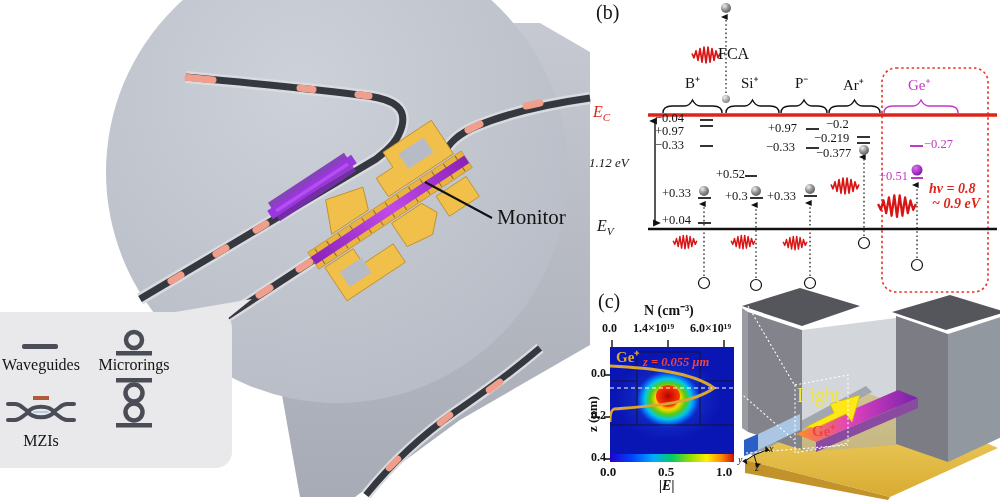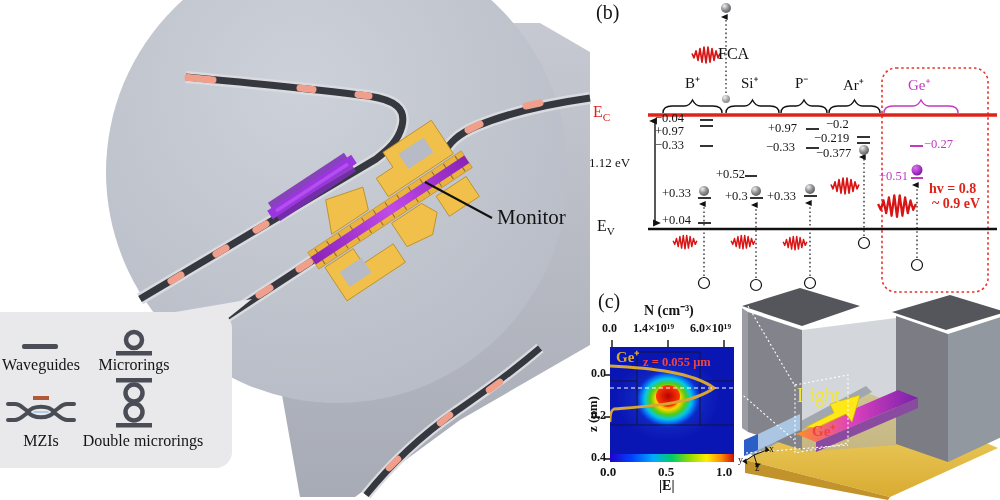--- a/index.html
+++ b/index.html
@@ -5,21 +5,21 @@
   html,body{margin:0;padding:0;background:#fff;}
   #stage{position:relative;width:1000px;height:500px;background:#fff;overflow:hidden;
          font-family:"Liberation Serif",serif;}
   #art{position:absolute;left:0;top:0;}
   .t{position:absolute;white-space:nowrap;color:#141414;line-height:1.05;
      font-family:"Liberation Serif",serif;}
   .ctr{transform:translateX(-50%);text-align:center;}
   .sz10{font-size:10px}.sz12{font-size:12px}.sz125{font-size:12.5px}.sz13{font-size:13px}
   .sz14{font-size:14px}.sz15{font-size:15px}.sz16{font-size:16px}.sz20{font-size:20px}
   .sz21{font-size:21px}
-  .b{font-weight:bold}.i{}
+  .b{font-weight:bold}.i{font-style:italic}
   .red{color:#e02318}.mag{color:#c13ac1}.white{color:#ef4444}.gold{color:#d9a62e}
   .yel{color:#f2e63c}
   sub{font-size:70%;}
   .zrot{transform:rotate(-90deg);transform-origin:0 0;}
 </style>
 </head>
 <body>
 
 <div id="stage">
 
@@ -307,21 +307,20 @@
       <line x1="754" y1="455" x2="745" y2="461" marker-end="url(#ah)"></line>
       <line x1="754" y1="455" x2="757" y2="465" marker-end="url(#ah)"></line>
     </g>
   </g>
 </svg>
 
 <span class="t sz21" style="left:497px;top:206px">Monitor</span>
 <span class="t sz16 ctr" style="left:41px;top:357px">Waveguides</span>
 <span class="t sz16 ctr" style="left:134px;top:357px">Microrings</span>
 <span class="t sz16 ctr" style="left:41px;top:433px">MZIs</span>
-<span class="t sz16 ctr" style="left:143px;top:433px">Double microrings</span>
 
 <span class="t sz20" style="left:596px;top:2px">(b)</span>
 <span class="t sz16" style="left:718px;top:46px">FCA</span>
 <span class="t sz16 i red" style="left:593px;top:104px"><span>E</span><sub>C</sub></span>
 <span class="t sz16 i" style="left:597px;top:218px"><span>E</span><sub>V</sub></span>
 <span class="t sz13 i" style="left:589px;top:156px">1.12 eV</span>
 
 <span class="t sz15" style="left:685px;top:76px">B⁺</span>
 <span class="t sz15" style="left:741px;top:76px">Si⁺</span>
 <span class="t sz15" style="left:795px;top:76px">P⁻</span>

